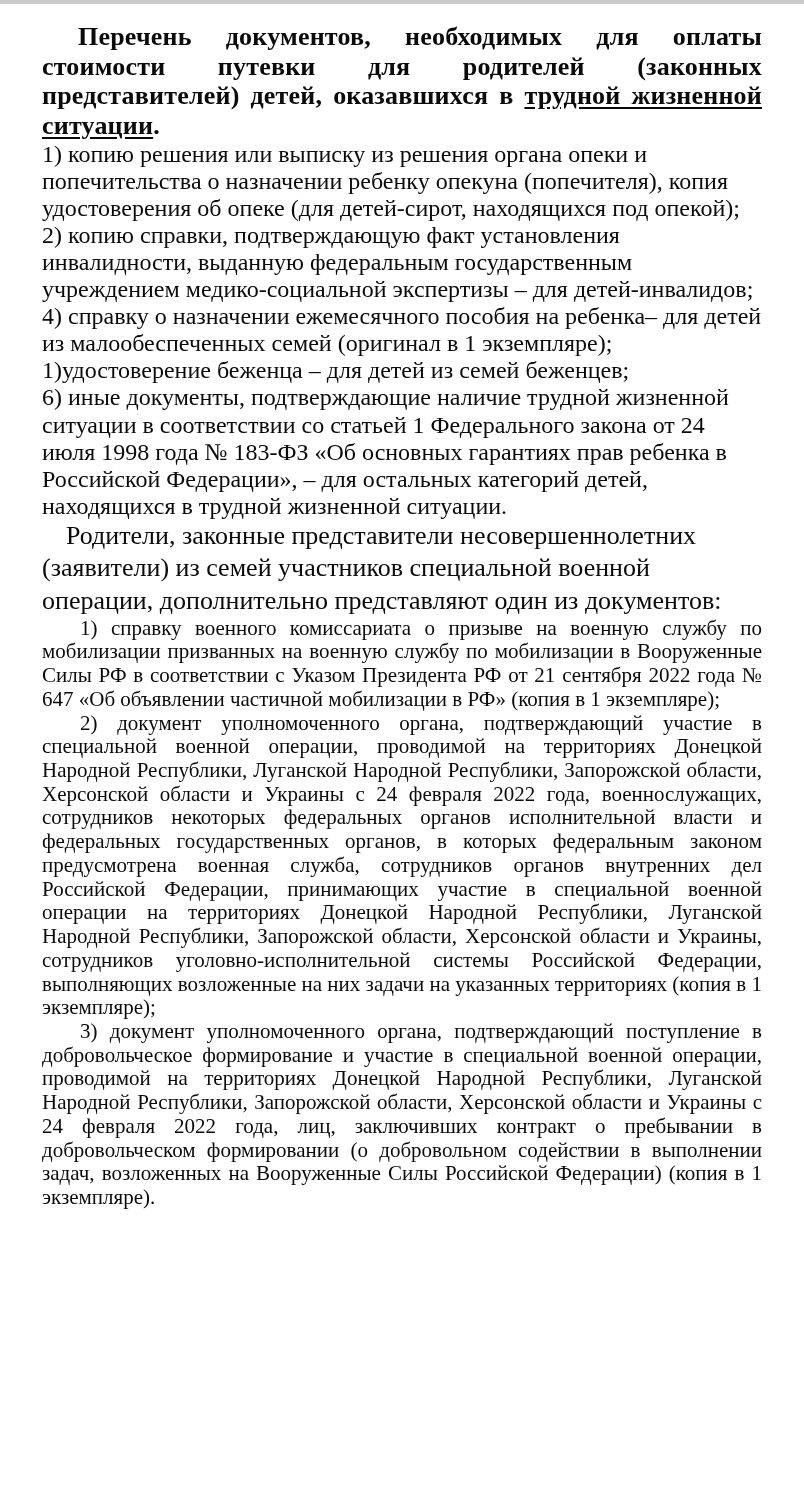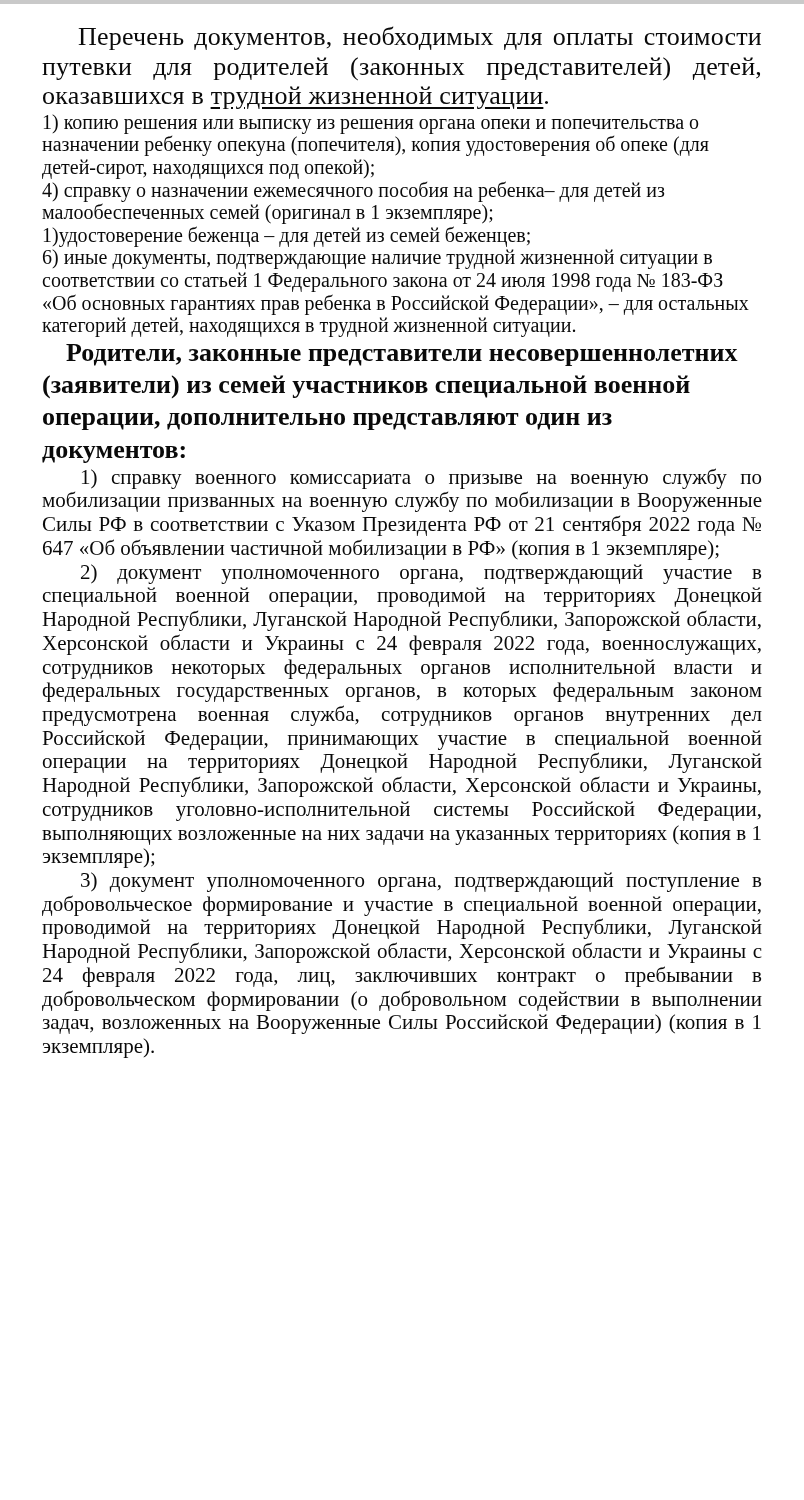--- a/index.html
+++ b/index.html
@@ -22,41 +22,41 @@
     background: #c9c9c9;
   }
   .content {
     padding: 18px 42px 30px 42px;
     box-sizing: border-box;
   }
   p { margin: 0; }
 
   .doc-title {
     font-size: 26px;
-    font-weight: normal;
+    font-weight: bold;
     line-height: 1.14;
     text-align: justify;
     text-align-last: left;
     text-indent: 36px;
     letter-spacing: 0.2px;
   }
   .doc-title .underlined {
     text-decoration: underline;
     text-underline-offset: 3px;
   }
 
   .list1 p {
-    font-size: 20px;
+    font-size: 24px;
     line-height: 1.13;
     text-align: left;
   }
 
   .heading2 {
     font-size: 26px;
-    font-weight: bold;
+    font-weight: normal;
     line-height: 1.24;
     text-align: left;
     text-indent: 24px;
   }
 
   .list2 p {
     font-size: 21px;
     line-height: 1.13;
     text-align: justify;
     text-align-last: left;
@@ -68,20 +68,21 @@
 
 <div class="page">
   <div class="top-strip"></div>
 
   <div class="content">
 
     <p class="doc-title"><span>Перечень документов, необходимых для оплаты стоимости путевки для родителей (законных представителей) детей, оказавшихся в </span><span class="underlined">трудной жизненной ситуации</span><span>.</span></p>
 
     <div class="list1">
       <p>1) копию решения или выписку из решения органа опеки и попечительства о назначении ребенку опекуна (попечителя), копия удостоверения об опеке (для детей-сирот, находящихся под опекой);</p>
+      <p>2) копию справки, подтверждающую факт установления инвалидности, выданную федеральным государственным учреждением медико-социальной экспертизы – для детей-инвалидов;</p>
       <p>4) справку о назначении ежемесячного пособия на ребенка– для детей из малообеспеченных семей (оригинал в 1 экземпляре);</p>
       <p>1)удостоверение беженца – для детей из семей беженцев;</p>
       <p>6) иные документы, подтверждающие наличие трудной жизненной ситуации в соответствии со статьей 1 Федерального закона от 24 июля 1998 года № 183-ФЗ «Об основных гарантиях прав ребенка в Российской Федерации», – для остальных категорий детей, находящихся в трудной жизненной ситуации.</p>
     </div>
 
     <p class="heading2">Родители, законные представители несовершеннолетних (заявители) из семей участников специальной военной операции, дополнительно представляют один из документов:</p>
 
     <div class="list2">
       <p>1) справку военного комиссариата о призыве на военную службу по мобилизации призванных на военную службу по мобилизации в Вооруженные Силы РФ в соответствии с Указом Президента РФ от 21 сентября 2022 года № 647 «Об объявлении частичной мобилизации в РФ» (копия в 1 экземпляре);</p>
       <p>2) документ уполномоченного органа, подтверждающий участие в специальной военной операции, проводимой на территориях Донецкой Народной Республики, Луганской Народной Республики, Запорожской области, Херсонской области и Украины с 24 февраля 2022 года, военнослужащих, сотрудников некоторых федеральных органов исполнительной власти и федеральных государственных органов, в которых федеральным законом предусмотрена военная служба, сотрудников органов внутренних дел Российской Федерации, принимающих участие в специальной военной операции на территориях Донецкой Народной Республики, Луганской Народной Республики, Запорожской области, Херсонской области и Украины, сотрудников уголовно-исполнительной системы Российской Федерации, выполняющих возложенные на них задачи на указанных территориях (копия в 1 экземпляре);</p>

